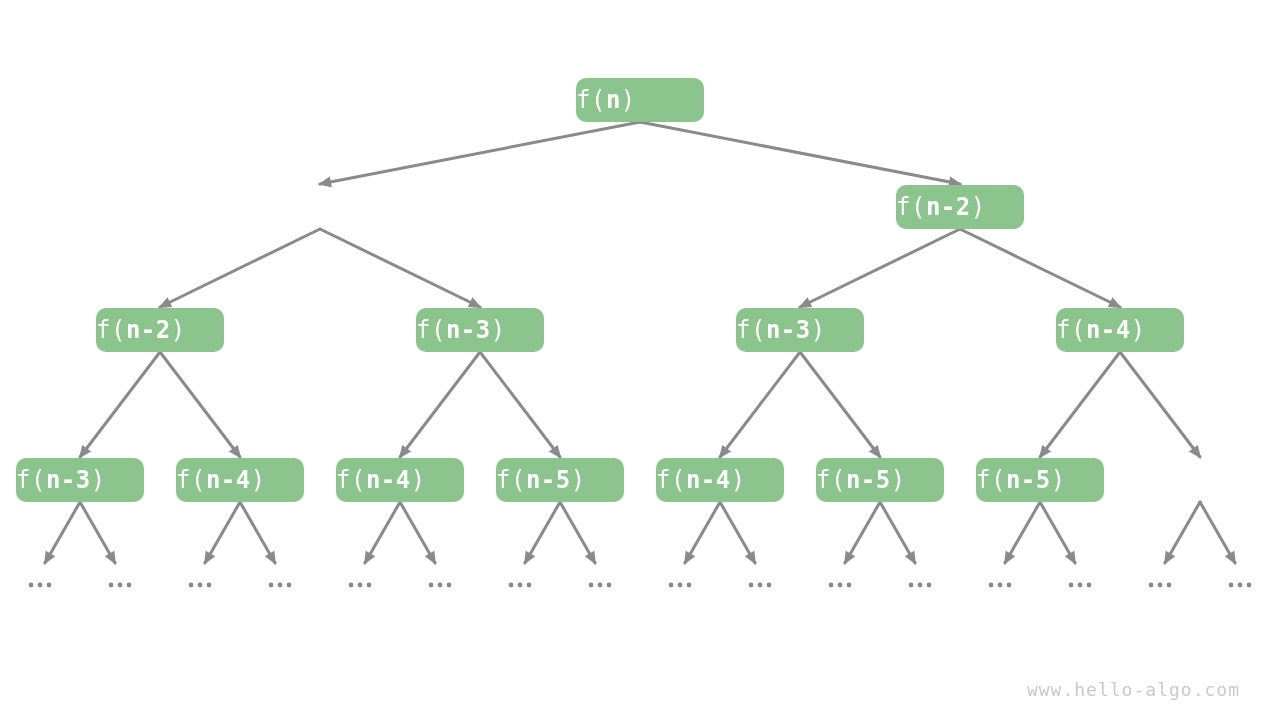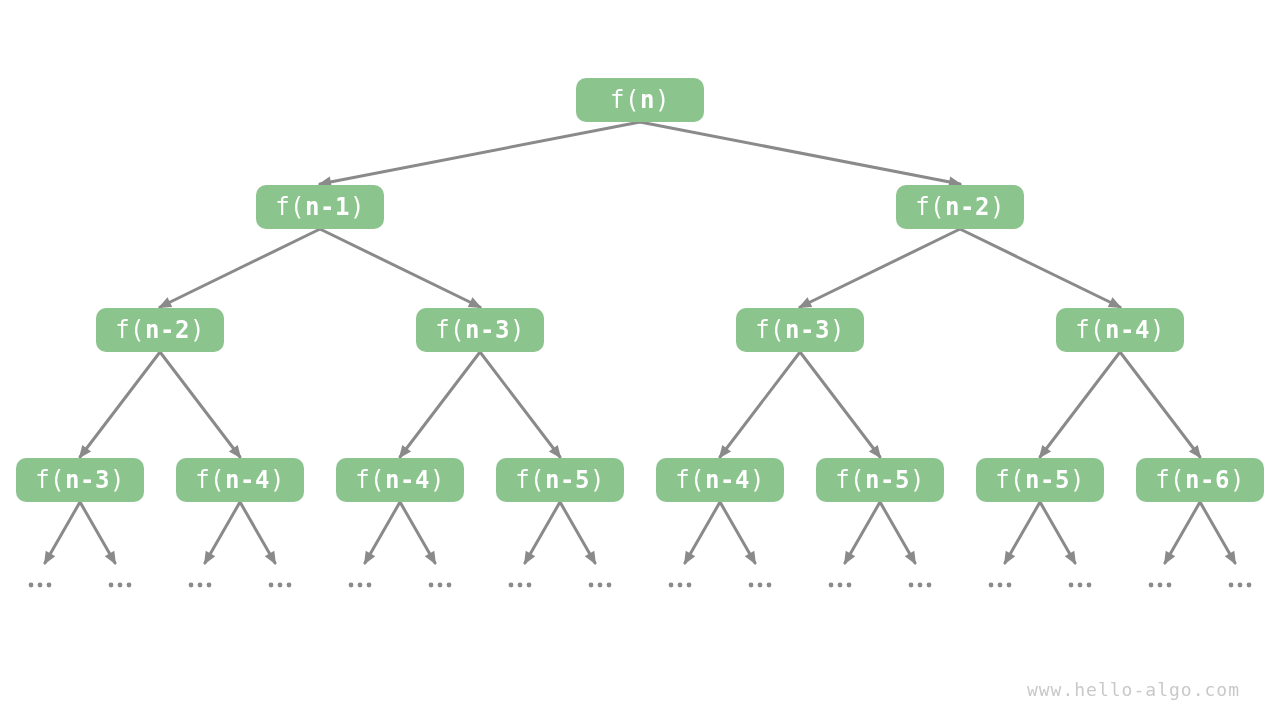--- a/index.html
+++ b/index.html
@@ -26,21 +26,21 @@
   }
   .arrowhead-path{fill:var(--arrow);}
   .dot{fill:var(--arrow);}
   .nodes-layer{position:absolute;left:0;top:0;width:100%;height:100%;}
   .node{
     position:absolute;
     width:128px;height:44px;
     background:var(--node-fill);
     border-radius:10px;
     color:var(--node-text);
-    display:flex;align-items:center;justify-content:center;
+    display:flex;align-items:center;
     font-size:24px;
     letter-spacing:0.5px;
     font-weight:400;
     white-space:nowrap;
   }
   .node b{font-weight:700;}
   .watermark{
     position:absolute;
     right:40px;bottom:20px;
     font-size:18px;
@@ -170,23 +170,20 @@
           <circle cx="1231" cy="585" r="2.4" class="dot"></circle>
           <circle cx="1240" cy="585" r="2.4" class="dot"></circle>
           <circle cx="1249" cy="585" r="2.4" class="dot"></circle>
         </g>
       </g>
   </svg>
   <div class="nodes-layer" id="nodes-layer">
       <div class="node" style="left: 576px; top: 78px;">
         <span>f(<b>n</b>)</span>
       </div>
-      <div class="node" style="left: 256px; top: 185px;">
-        <span>f(<b>n-1</b>)</span>
-      </div>
       <div class="node" style="left: 896px; top: 185px;">
         <span>f(<b>n-2</b>)</span>
       </div>
       <div class="node" style="left: 96px; top: 308px;">
         <span>f(<b>n-2</b>)</span>
       </div>
       <div class="node" style="left: 416px; top: 308px;">
         <span>f(<b>n-3</b>)</span>
       </div>
       <div class="node" style="left: 736px; top: 308px;">
@@ -208,19 +205,16 @@
         <span>f(<b>n-5</b>)</span>
       </div>
       <div class="node" style="left: 656px; top: 458px;">
         <span>f(<b>n-4</b>)</span>
       </div>
       <div class="node" style="left: 816px; top: 458px;">
         <span>f(<b>n-5</b>)</span>
       </div>
       <div class="node" style="left: 976px; top: 458px;">
         <span>f(<b>n-5</b>)</span>
-      </div>
-      <div class="node" style="left: 1136px; top: 458px;">
-        <span>f(<b>n-6</b>)</span>
       </div>
     </div>
   <div class="watermark">www.hello-algo.com</div>
 </div>
 
 </body></html>

